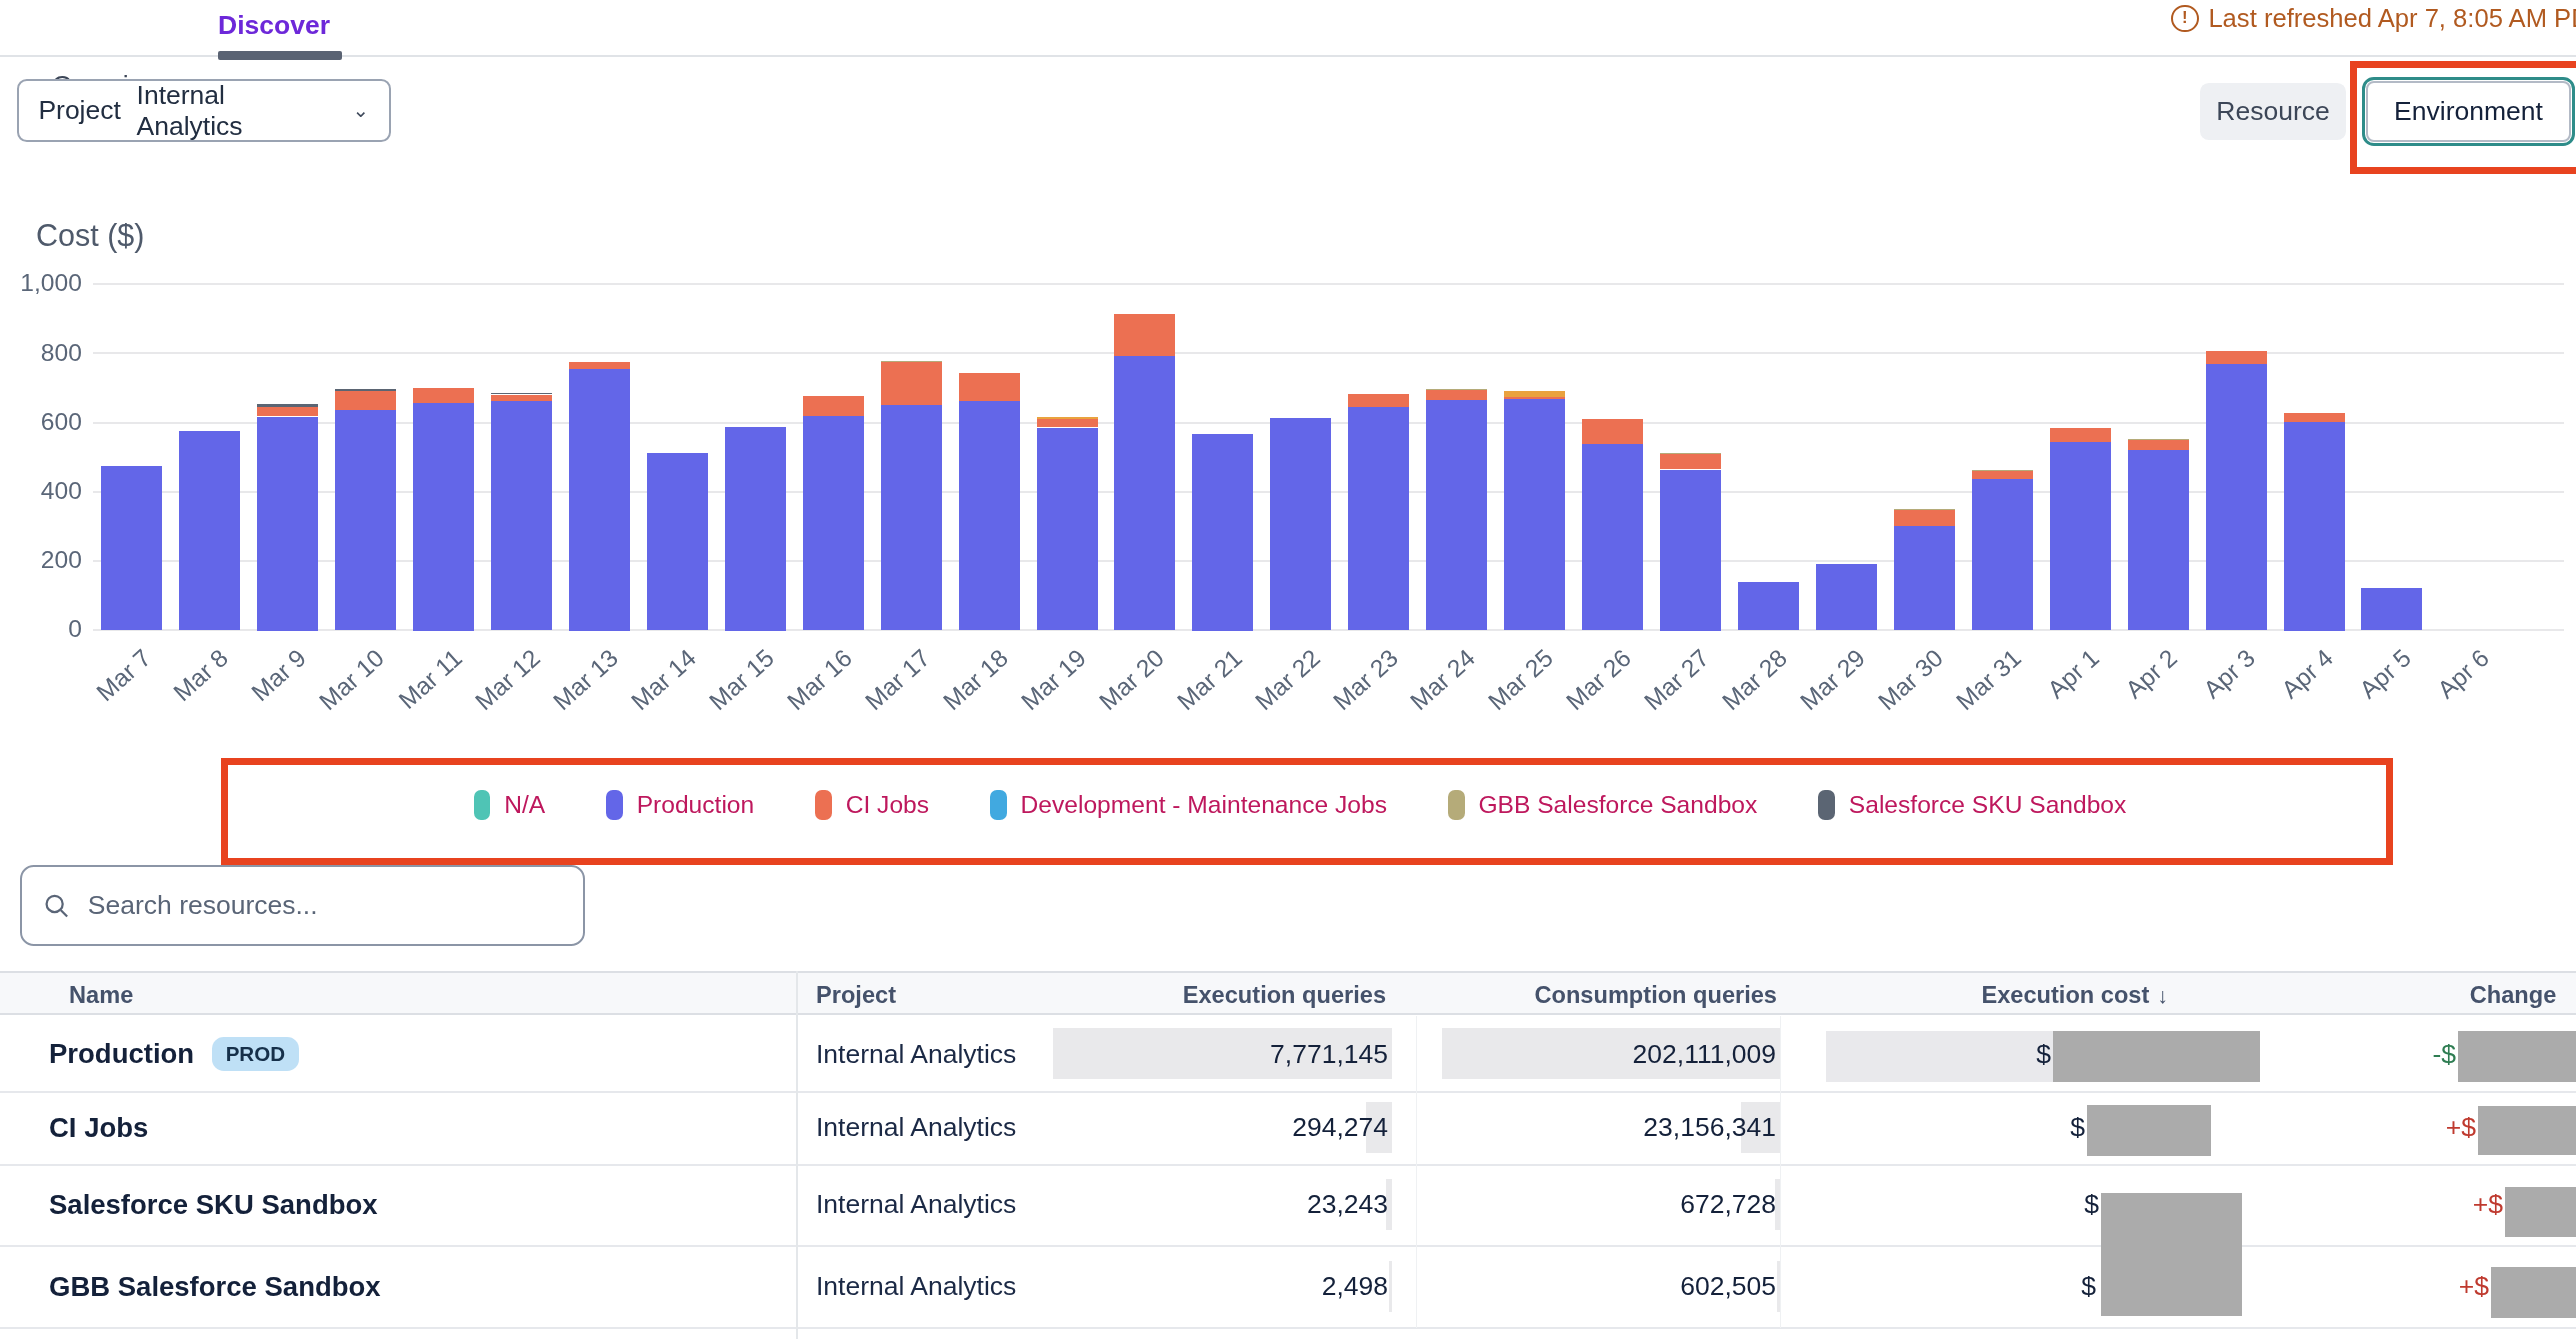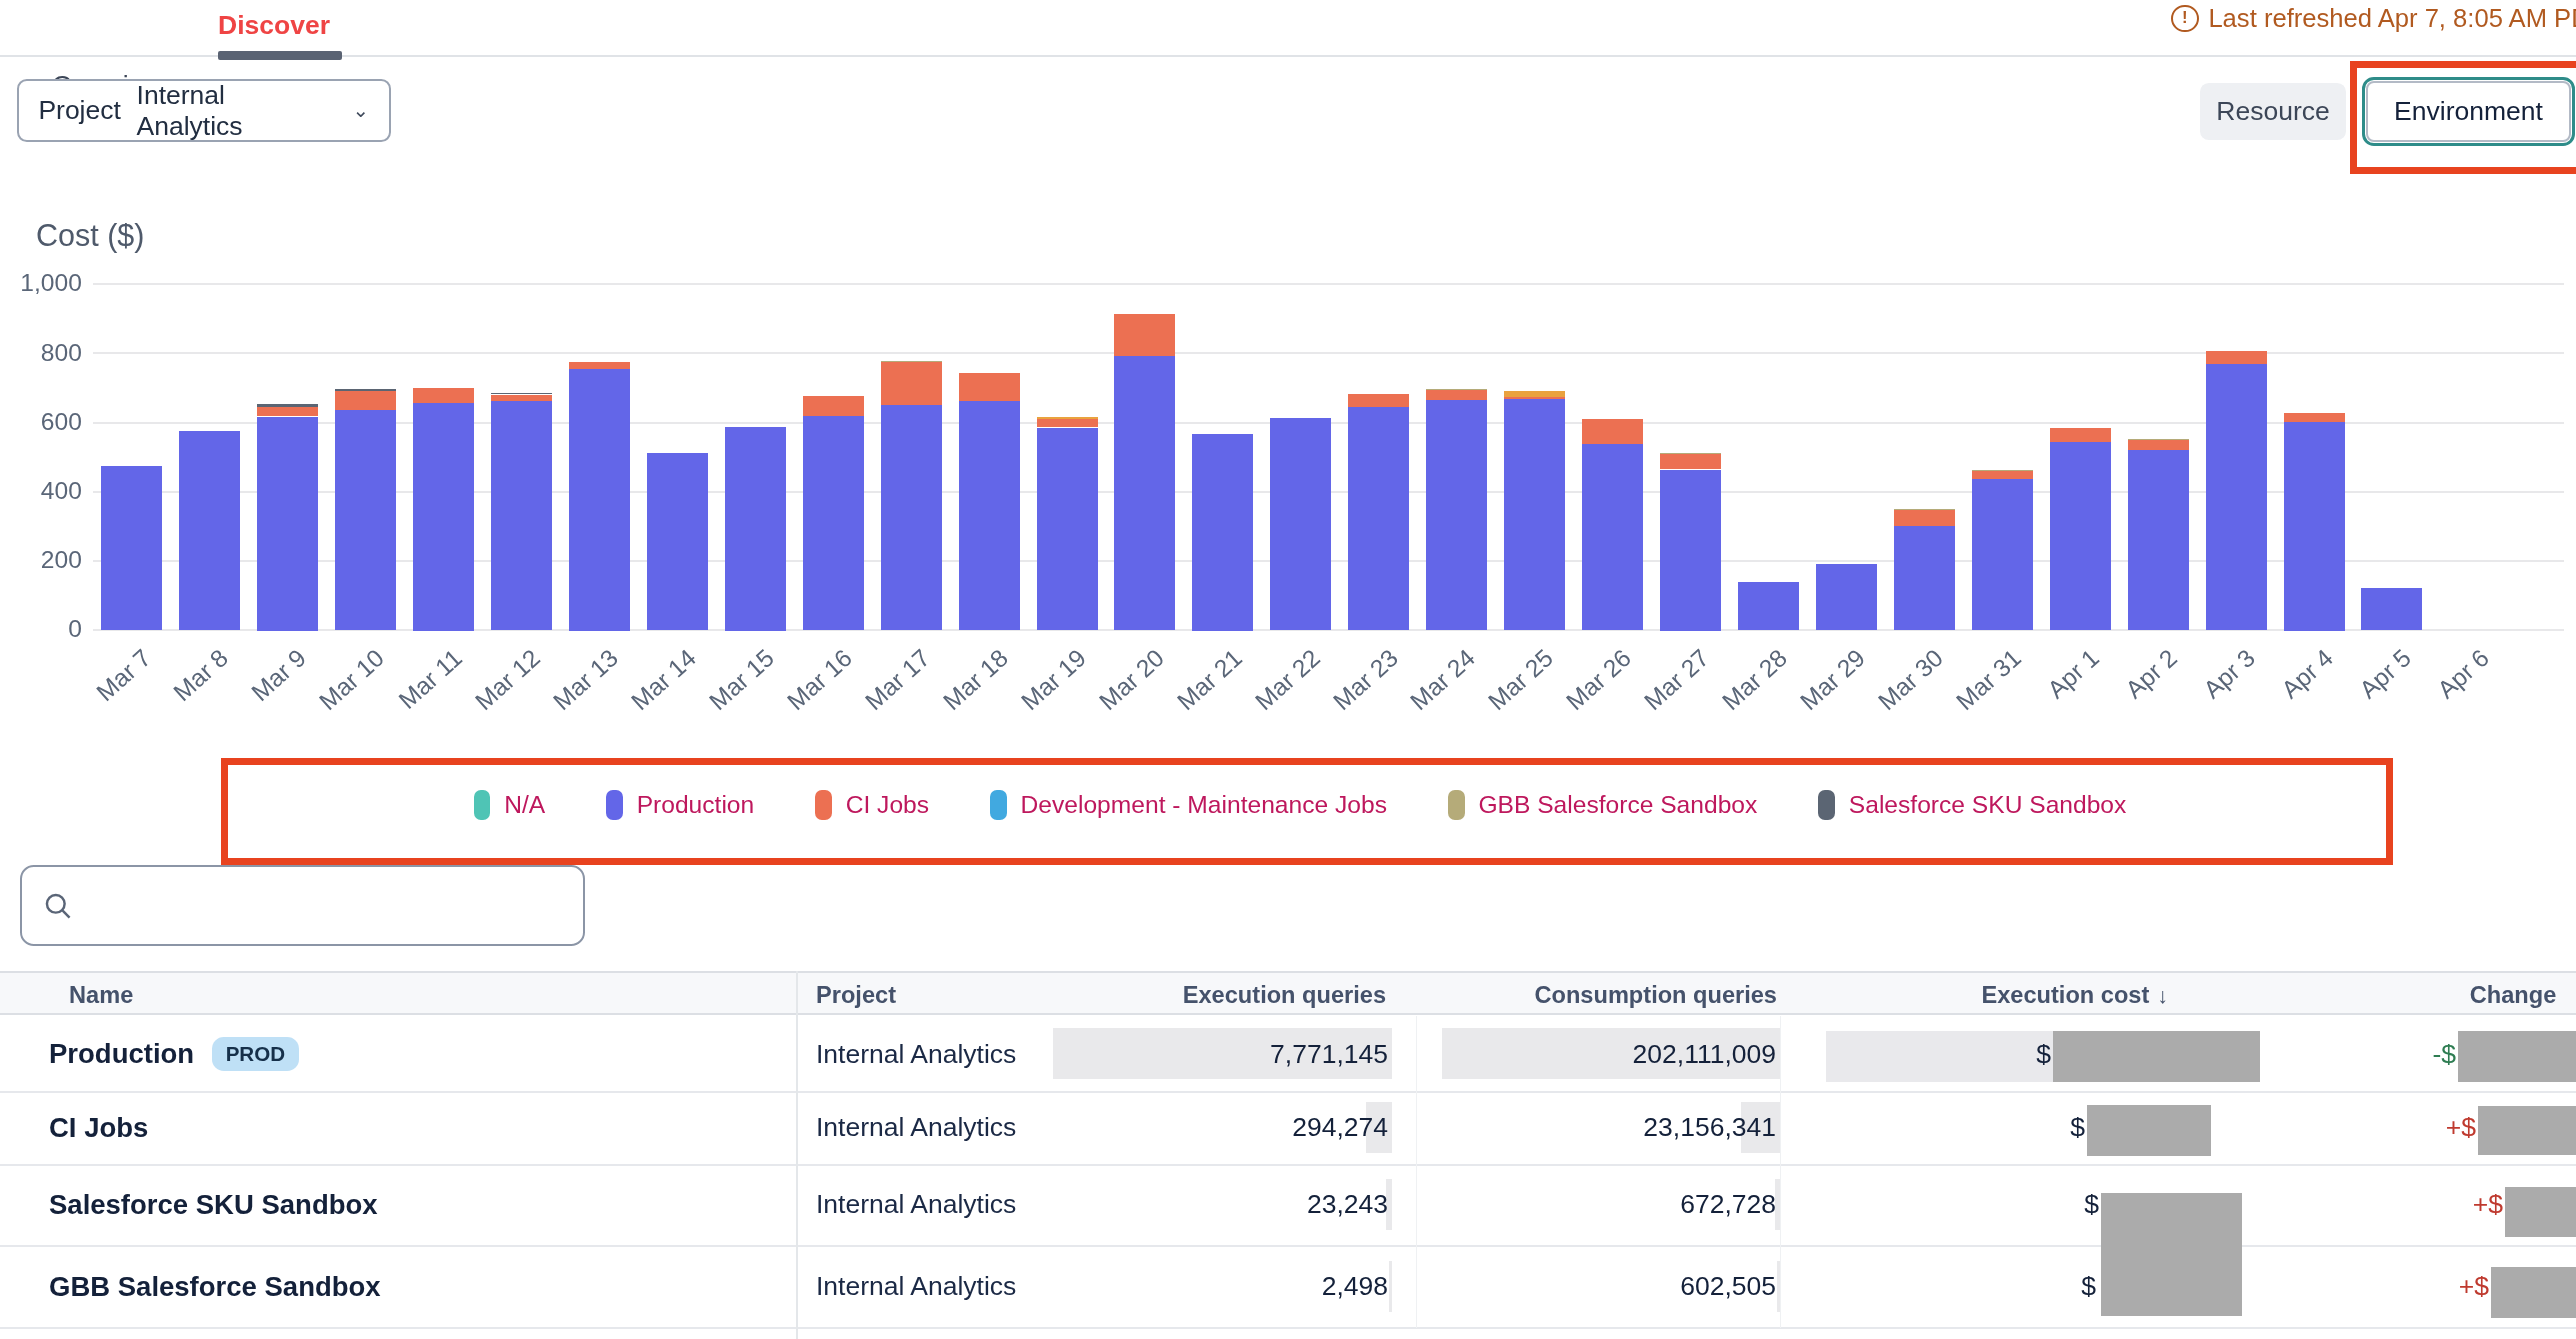--- a/index.html
+++ b/index.html
@@ -1,21 +1,21 @@
 <!DOCTYPE html>
 <html><head>
 <meta charset="utf-8">
 <style>
   html,body{margin:0;padding:0;background:#ffffff;}
   #app{position:relative;width:2576px;height:1339px;overflow:hidden;background:#fff;
        font-family:"Liberation Sans","DejaVu Sans",sans-serif;color:#1b2945;}
   .abs{position:absolute;}
   
   .tab{font-size:26.5px;color:#3c4657;cursor:pointer;}
-  .tab.active{font-weight:bold;color:#ef4444;}
+  .tab.active{font-weight:bold;color:#6d28d9;}
   .top-divider{left:0;top:55px;width:2576px;height:2px;background:#e0e3e7;}
   .tab-underline{left:218px;top:51px;width:124px;height:8.8px;background:#5a6373;border-radius:2px;}
   
   .refresh{left:2171px;top:3.9px;display:flex;align-items:center;gap:9.8px;color:#b15a20;font-size:25.6px;white-space:nowrap;}
   .warn-circle{width:23.6px;height:23.6px;border:2.5px solid #b15a20;border-radius:50%;display:flex;align-items:center;justify-content:center;font-size:16.7px;font-weight:bold;color:#b15a20;}
   
   .dropdown{left:16.7px;top:79px;width:374px;height:63px;border:2px solid #9aa3b2;border-radius:9.8px;display:flex;align-items:center;gap:15.7px;padding:0 19.7px;box-sizing:border-box;background:#fff;cursor:pointer;}
   .dropdown .lbl{font-size:26.5px;color:#222e41;}
   .dropdown .val{font-size:26.5px;color:#222e41;font-weight:500;}
   .chev{font-size:19.7px;color:#3f4a5c;margin-left:2px;}
@@ -217,20 +217,21 @@
         <div class="legend-label">Salesforce SKU Sandbox</div>
       </div>
     </div>
   <div class="abs annotation" style="left:221px;top:758px;width:2158px;height:93px;"></div>
 
   <div class="abs search-box">
     <svg width="29.5" height="29.5" viewBox="0 0 30 30">
       <circle cx="13" cy="13" r="9" fill="none" stroke="#5a6577" stroke-width="2.5"></circle>
       <line x1="20" y1="20" x2="27" y2="27" stroke="#5a6577" stroke-width="2.5"></line>
     </svg>
+    <input type="text" placeholder="Search resources..." style="">
   </div>
 
   <div class="abs thead" id="thead">
       <div class="th" style="left: 45px; margin-left: 24px;">Name</div>
       <div class="th" style="left: 816px;">Project</div>
       <div class="th" style="right: 1190px;">Execution queries</div>
       <div class="th" style="right: 799px;">Consumption queries</div>
       <div class="th" style="right: 408px;">Execution cost<span class="sort-arrow">↓</span></div>
       <div class="th" style="right: 19.7px;">Change</div>
     </div>

